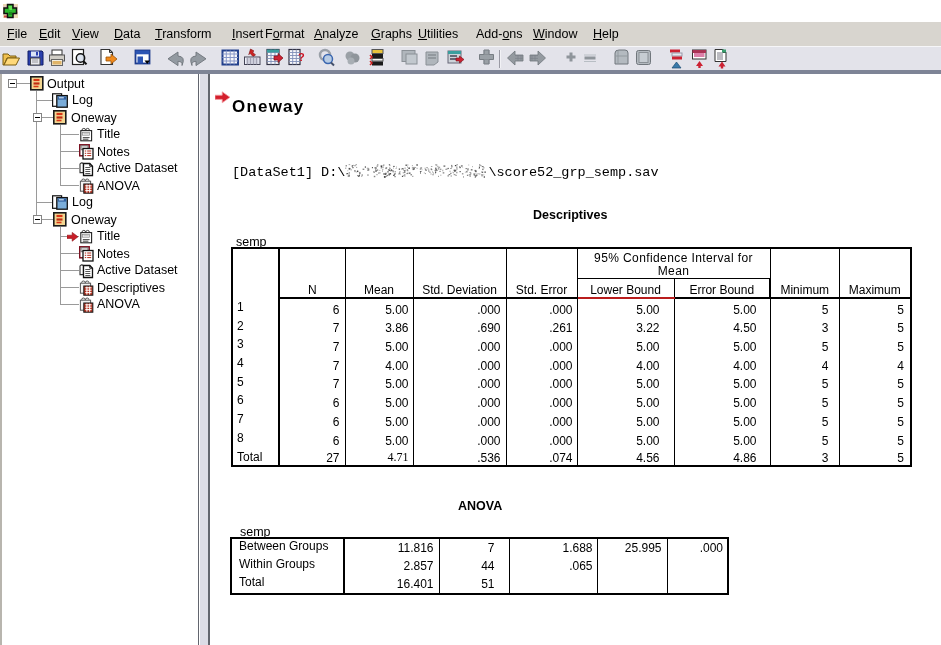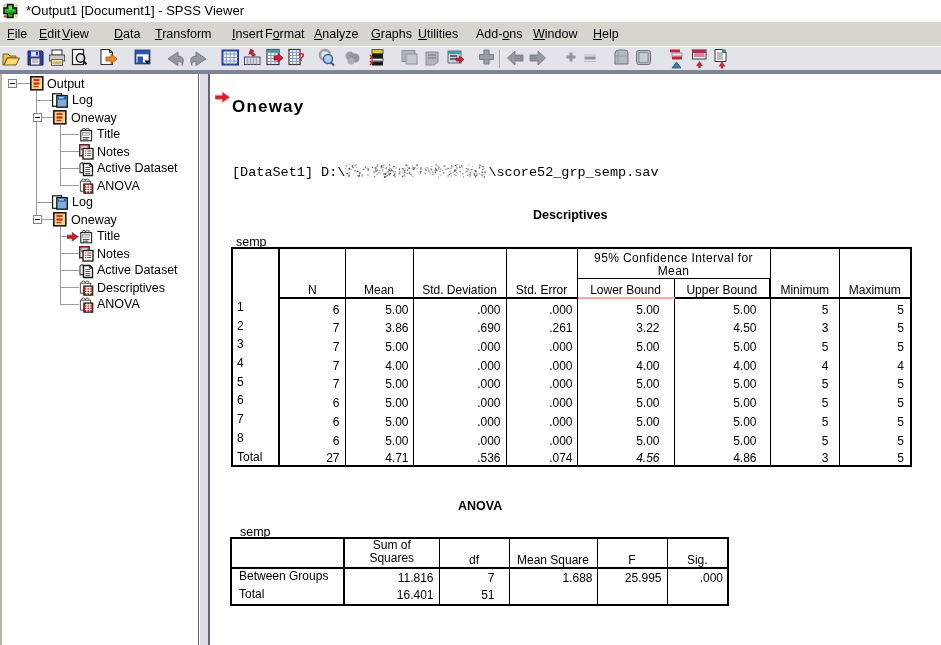--- a/index.html
+++ b/index.html
@@ -48,26 +48,25 @@
       <rect x="1" y="2" width="15" height="14" fill="#ecddb4"></rect>
         <rect x="1" y="6.5" width="15" height="2" fill="#f6efdc"></rect>
       <rect x="1" y="3.5" width="15" height="2" fill="#e8c9c0"></rect>
       <rect x="1" y="10" width="15" height="1.5" fill="#c9b9a0"></rect>
       <rect x="2" y="13.5" width="3" height="2" fill="#cc4444"></rect>
       <rect x="7" y="13.5" width="3" height="2" fill="#cc4444"></rect>
       <path d="M5.5 2.5 h5.5 v3.5 H14.5 v5.5 H11 V15.5 H5.5 V11.5 H2 V6 h3.5 Z" fill="#2db82d" stroke="#111" stroke-width="1.5"></path>
       <path d="M6.5 4 h3.5 v4 h-2.5 Z" fill="#66e055"></path>
         <path d="M7 10 h3 v3 H7 Z" fill="#1a8c1a"></path>
     </svg>
-    <div id="titletext">*Output1 [Document1] - SPSS Viewer</div>
   </div>
   <div id="menubar">
     <div class="mi" style="left:7px"><u>F</u>ile</div>
     <div class="mi" style="left:39px"><u>E</u>dit</div>
-    <div class="mi" style="left:62px"><u>V</u>iew</div>
+    <div class="mi" style="left:72px"><u>V</u>iew</div>
     <div class="mi" style="left:114px"><u>D</u>ata</div>
     <div class="mi" style="left:155px"><u>T</u>ransform</div>
     <div class="mi" style="left:232px"><u>I</u>nsert</div>
     <div class="mi" style="left:265px">F<u>o</u>rmat</div>
     <div class="mi" style="left:314px"><u>A</u>nalyze</div>
     <div class="mi" style="left:371px"><u>G</u>raphs</div>
     <div class="mi" style="left:418px"><u>U</u>tilities</div>
     <div class="mi" style="left:476px">Add-<u>o</u>ns</div>
     <div class="mi" style="left:533px"><u>W</u>indow</div>
     <div class="mi" style="left:593px"><u>H</u>elp</div>
@@ -631,22 +630,22 @@
           <td class="hd stubcol" rowspan="2" style="border-top:2px solid #000"></td>
           <td class="hd" rowspan="2" style="border-top:2px solid #000;border-bottom:2px solid #000">N</td>
           <td class="hd" rowspan="2" style="border-top:2px solid #000;border-bottom:2px solid #000">Mean</td>
           <td class="hd" rowspan="2" style="border-top:2px solid #000;border-bottom:2px solid #000">Std. Deviation</td>
           <td class="hd" rowspan="2" style="border-top:2px solid #000;border-bottom:2px solid #000">Std. Error</td>
           <td class="hd" colspan="2" style="border-top:2px solid #000;border-bottom:1px solid #000;line-height:13px;padding-bottom:0px;letter-spacing:0.4px">95% Confidence Interval for<br>Mean</td>
           <td class="hd" rowspan="2" style="border-top:2px solid #000;border-bottom:2px solid #000">Minimum</td>
           <td class="hd" rowspan="2" style="border-top:2px solid #000;border-bottom:2px solid #000">Maximum</td>
         </tr>
         <tr style="height:20px">
-          <td class="hd" style="border-bottom:2px solid #fca5a5">Lower Bound</td>
-          <td class="hd" style="border-bottom:2px solid #000">Upper Bound</td>
+          <td class="hd" style="border-bottom:2px solid #b91c1c">Lower Bound</td>
+          <td class="hd" style="border-bottom:2px solid #000">Error Bound</td>
         </tr>
         <tr style="height:18.7px">
           <td class="stub stubcol" style="">1</td>
           <td class="val" style="padding-right:5px;">6</td>
           <td class="val" style="padding-right:4px;">5.00</td>
           <td class="val" style="padding-right:5px;">.000</td>
           <td class="val" style="padding-right:4px;">.000</td>
           <td class="val" style="padding-right:14px;">5.00</td>
           <td class="val" style="padding-right:13px;">5.00</td>
           <td class="val" style="padding-right:10px;">5</td>
@@ -725,59 +724,59 @@
           <td class="val" style="padding-right:5px;">.000</td>
           <td class="val" style="padding-right:4px;">.000</td>
           <td class="val" style="padding-right:14px;">5.00</td>
           <td class="val" style="padding-right:13px;">5.00</td>
           <td class="val" style="padding-right:10px;">5</td>
           <td class="val" style="padding-right:6px;">5</td>
         </tr>
         <tr style="height:18.7px">
           <td class="stub stubcol" style="border-bottom:2px solid #000;">Total</td>
           <td class="val" style="padding-right:5px;border-bottom:2px solid #000;">27</td>
-          <td class="val" style="padding-right:4px;border-bottom:2px solid #000;">4.71</td>
+          <td class="val" style="padding-right:4px;border-bottom:2px solid #000;font-family:Liberation Serif, serif;">4.71</td>
           <td class="val" style="padding-right:5px;border-bottom:2px solid #000;">.536</td>
           <td class="val" style="padding-right:4px;border-bottom:2px solid #000;">.074</td>
-          <td class="val" style="padding-right:14px;border-bottom:2px solid #000;font-style:italic;">4.56</td>
+          <td class="val" style="padding-right:14px;border-bottom:2px solid #000;">4.56</td>
           <td class="val" style="padding-right:13px;border-bottom:2px solid #000;">4.86</td>
           <td class="val" style="padding-right:10px;border-bottom:2px solid #000;">3</td>
           <td class="val" style="padding-right:6px;border-bottom:2px solid #000;">5</td>
         </tr>
       </tbody>
     </table>
 <div class="ctext" style="left:458px;top:499px;font-size:12.5px;font-weight:bold">ANOVA</div>
 <div class="ctext" style="left:240px;top:525px;font-size:12.5px">semp</div>
 <table class="spss" id="anovatable" style="left:230px;top:537px;width:497px">
       <colgroup>
         <col style="width:113px">
         <col style="width:95px">
         <col style="width:70px">
         <col style="width:88px">
         <col style="width:70px">
         <col style="width:61px">
       </colgroup>
       <tbody>
-        <tr style="height:29px">
-          <td class="hd stubcol" style="border-top:2px solid #000;border-bottom:2px solid #000"></td>
-          <td class="hd" style="border-top:2px solid #000;border-bottom:2px solid #000;line-height:13px;padding-bottom:2px">Sum of<br>Squares</td>
-          <td class="hd" style="border-top:2px solid #000;border-bottom:2px solid #000">df</td>
-          <td class="hd" style="border-top:2px solid #000;border-bottom:2px solid #000">Mean Square</td>
-          <td class="hd" style="border-top:2px solid #000;border-bottom:2px solid #000">F</td>
-          <td class="hd" style="border-top:2px solid #000;border-bottom:2px solid #000">Sig.</td>
-        </tr>
         <tr style="height:18.7px">
           <td class="stub stubcol" style="padding-left:7px;">Between Groups</td>
           <td class="val" style="padding-right:5px;">11.816</td>
           <td class="val" style="padding-right:14px;">7</td>
           <td class="val" style="padding-right:4px;">1.688</td>
           <td class="val" style="padding-right:5px;">25.995</td>
           <td class="val" style="padding-right:4px;">.000</td>
         </tr>
         <tr style="height:18.7px">
+          <td class="stub stubcol" style="padding-left:7px;">Within Groups</td>
+          <td class="val" style="padding-right:5px;">2.857</td>
+          <td class="val" style="padding-right:14px;">44</td>
+          <td class="val" style="padding-right:4px;">.065</td>
+          <td class="val" style="padding-right:5px;"></td>
+          <td class="val" style="padding-right:4px;"></td>
+        </tr>
+        <tr style="height:18.7px">
           <td class="stub stubcol" style="padding-left:7px;border-bottom:2px solid #000;">Total</td>
           <td class="val" style="padding-right:5px;border-bottom:2px solid #000;">16.401</td>
           <td class="val" style="padding-right:14px;border-bottom:2px solid #000;">51</td>
           <td class="val" style="padding-right:4px;border-bottom:2px solid #000;"></td>
           <td class="val" style="padding-right:5px;border-bottom:2px solid #000;"></td>
           <td class="val" style="padding-right:4px;border-bottom:2px solid #000;"></td>
         </tr>
       </tbody>
     </table>
 </div>

